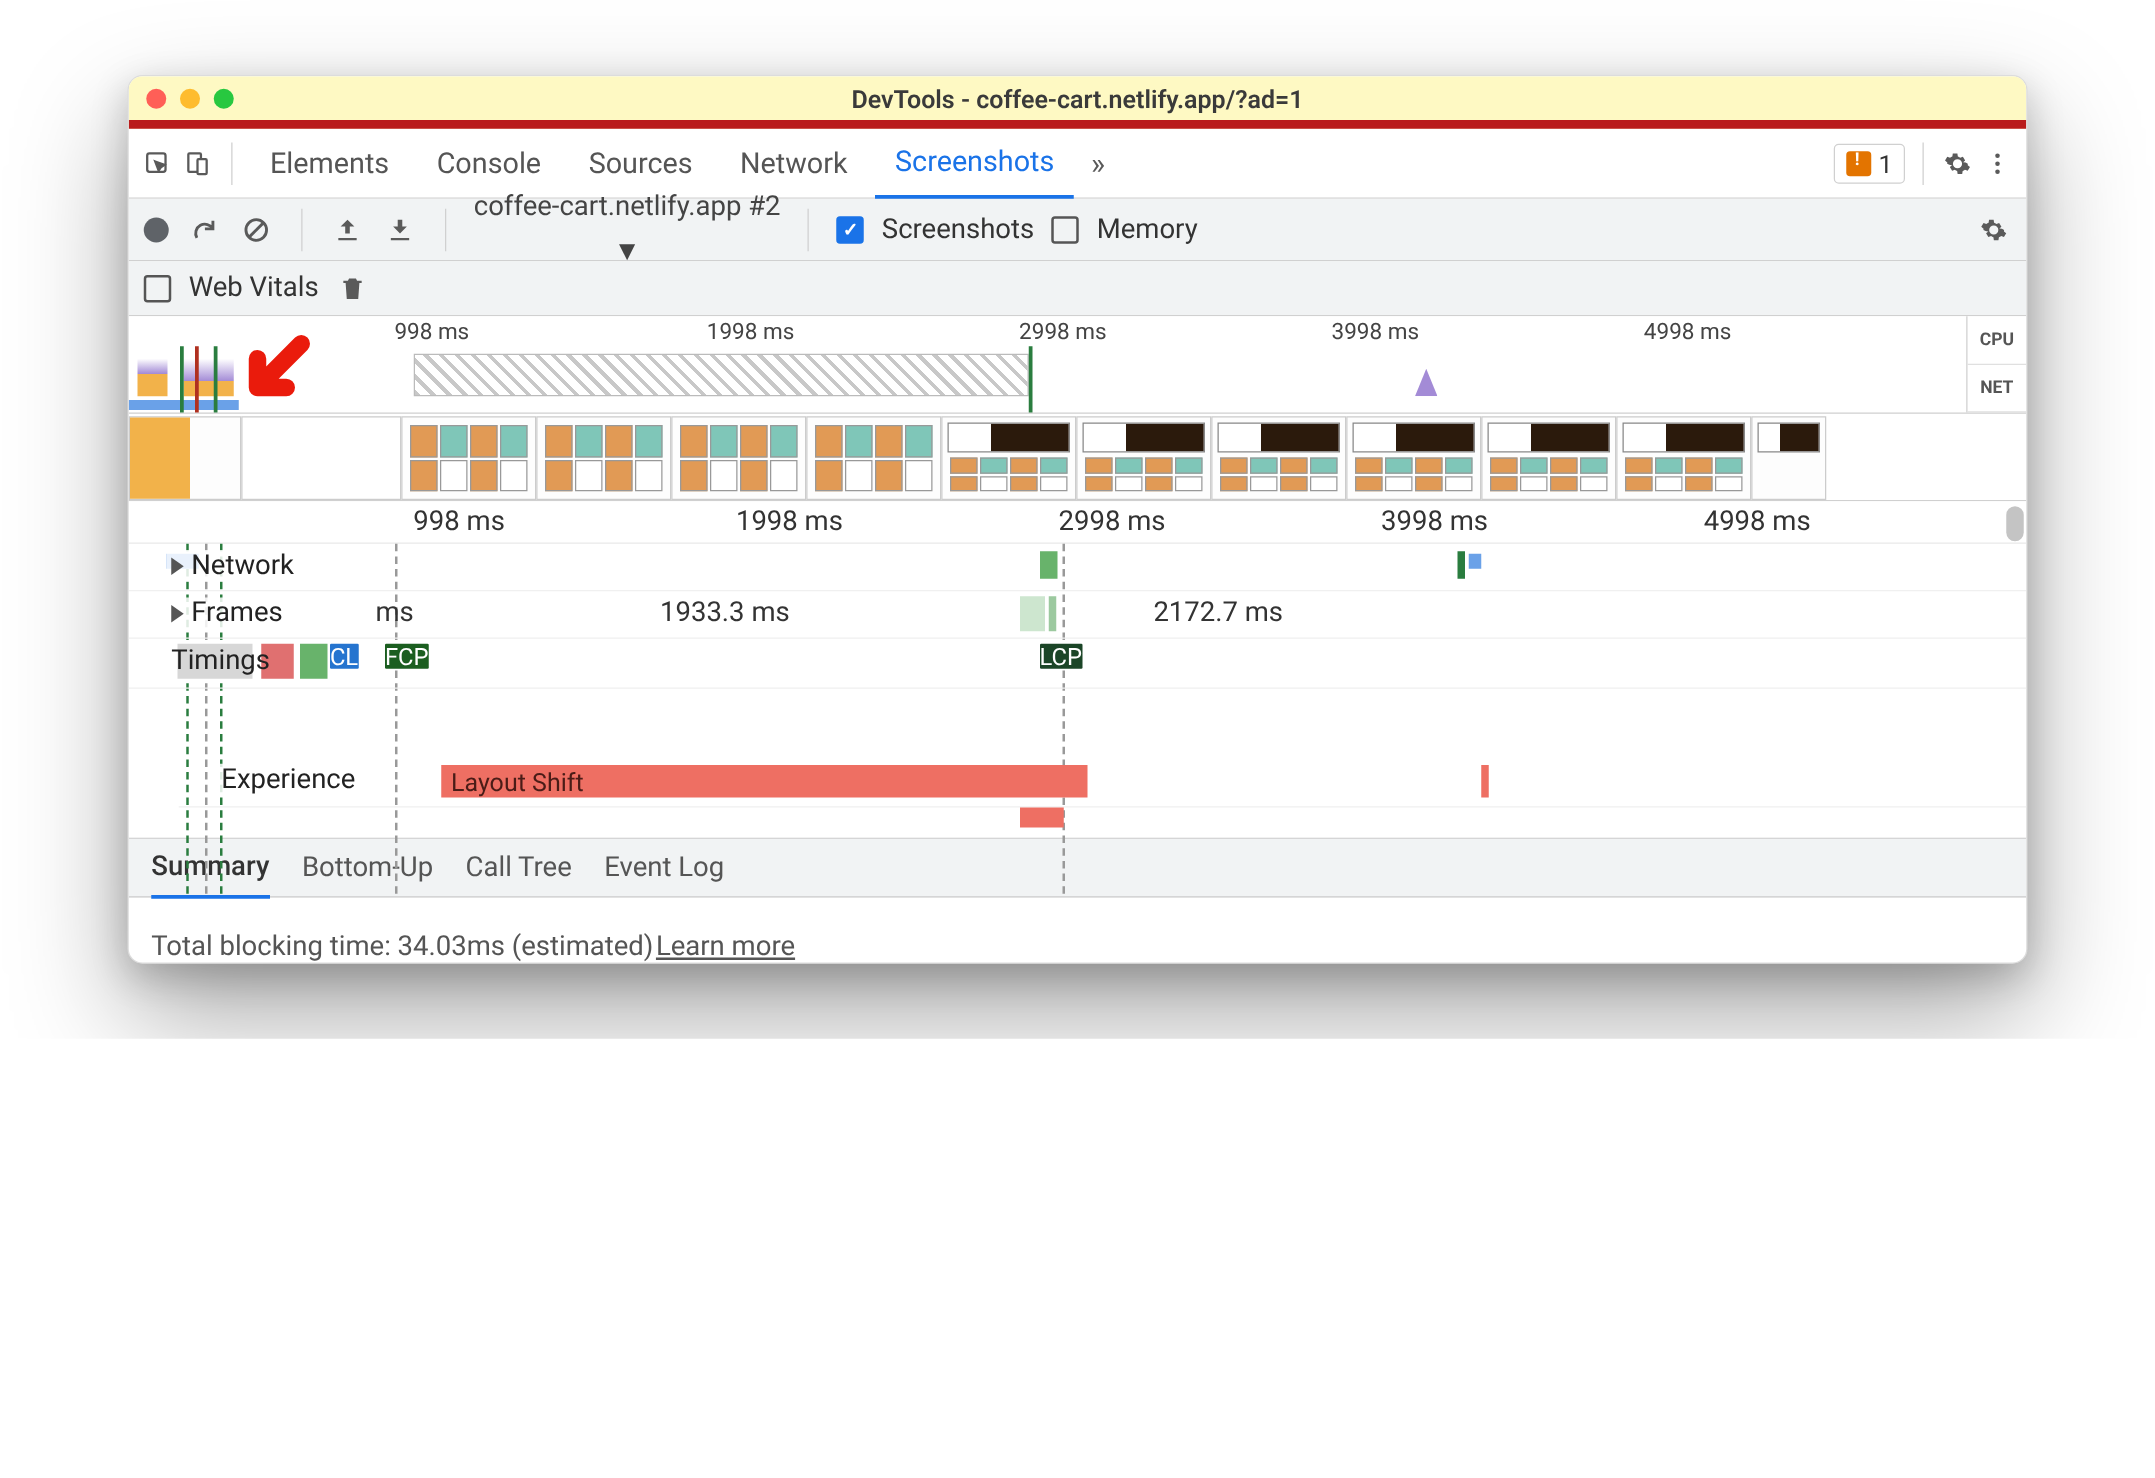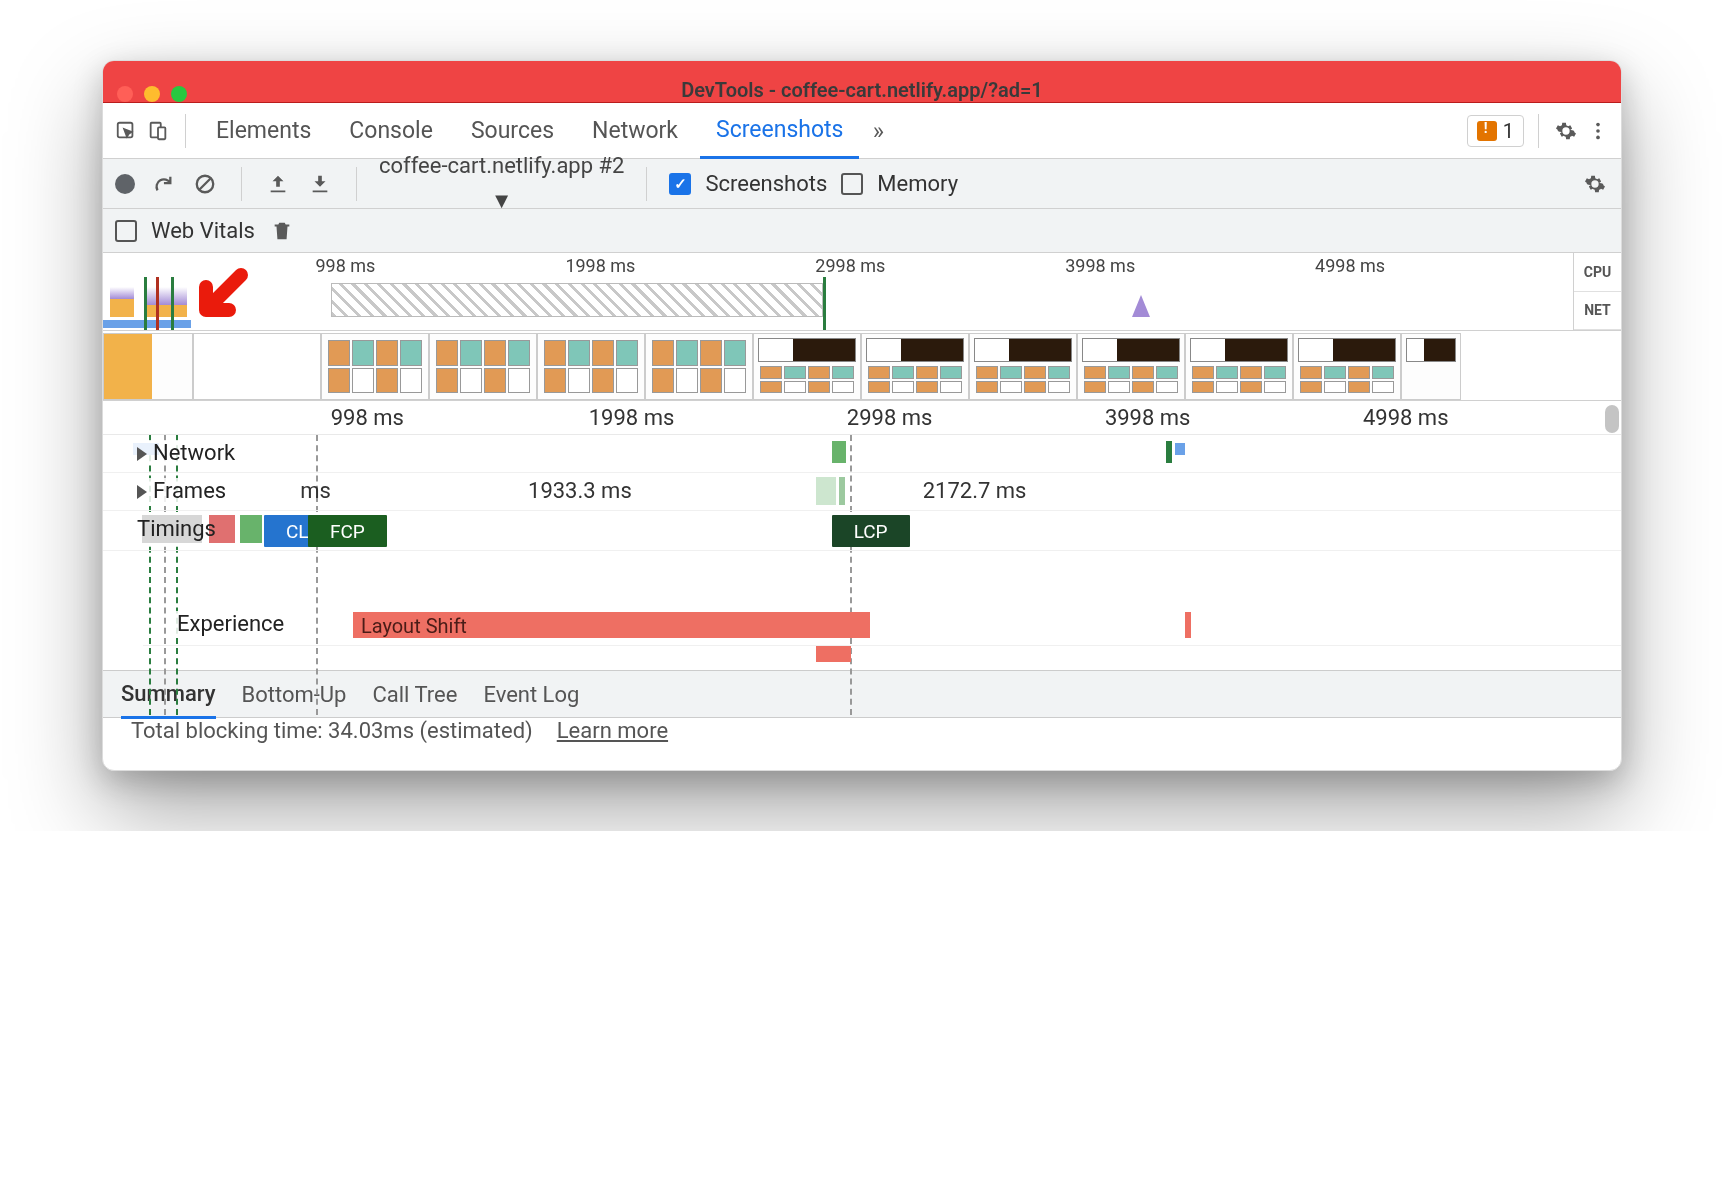--- a/index.html
+++ b/index.html
@@ -1,18 +1,18 @@
 <!DOCTYPE html>
 <html><head>
 <meta charset="utf-8">
 <style>
   * { box-sizing: border-box; margin: 0; padding: 0; font-family: -apple-system, BlinkMacSystemFont, "Segoe UI", Roboto, sans-serif; }
   body { background: #fff; display:flex; align-items:center; justify-content:center; padding:60px; }
   .win { width:1520px; background:#fff; border-radius:12px; box-shadow: 0 40px 90px rgba(0,0,0,.35), 0 10px 30px rgba(0,0,0,.2); overflow:hidden; border:1px solid #dcdcdc; }
-  .titlebar { height:42px; background:#ef4444; display:flex; align-items:flex-end; padding:0 14px; border-bottom:1px solid #b91c1c; position:relative; }
+  .titlebar { height:42px; background:#fef9c3; display:flex; align-items:center; padding:0 14px; border-bottom:7px solid #b91c1c; position:relative; }
   .tl-dots { display:flex; gap:11px; }
   .tl-dot { width:16px; height:16px; border-radius:50%; }
   .tl-title { position:absolute; left:0; right:0; text-align:center; font-size:20px; font-weight:600; color:#3a3a3a; pointer-events:none; }
   .tabbar { height:56px; display:flex; align-items:center; padding:0 10px; border-bottom:1px solid #d0d0d0; gap:6px; color:#555; }
   .ic { width:26px; height:26px; display:flex; align-items:center; justify-content:center; color:#5a5a5a; }
   .ic svg { width:22px; height:22px; }
   .vsep { width:1px; height:34px; background:#d0d0d0; margin:0 8px; }
   .tab { padding:0 16px; height:56px; display:flex; align-items:center; font-size:23px; color:#555; cursor:pointer; }
   .tab.active { color:#1a73e8; border-bottom:3px solid #1a73e8; margin-bottom:-1px; font-weight:400; }
   .sp { flex:1; }
@@ -43,28 +43,28 @@
   .fs-grid span { border:1px solid #999; }
   .fs-ad .fs-grid { bottom:6px; top:32px; }
   .fs-banner { position:absolute; top:4px; left:4px; right:4px; height:24px; background:linear-gradient(to right,#fff 0,#fff 35%,#2b1a0c 35%,#2b1a0c 100%); border:1px solid #888; }
   .tracks { position:relative; background:#fff; }
   .ruler2 { height:34px; position:relative; font-size:22px; color:#333; border-bottom:1px solid #e9e9e9; }
   .ruler2 span { position:absolute; top:4px; }
   .track-row { height:38px; position:relative; border-bottom:1px solid #f0f0f0; font-size:22px; color:#222; }
   .track-head { position:absolute; left:30px; top:5px; background:rgba(255,255,255,.85); padding:0 4px; z-index:3; }
   .tri { display:inline-block; width:0; height:0; border-top:7px solid transparent; border-bottom:7px solid transparent; border-left:10px solid #555; margin-right:6px; vertical-align:middle; }
   .frame-txt { position:absolute; top:5px; font-size:22px; color:#333; }
-  .badge { position:absolute; top:4px; height:32px; padding:0 22px; color:#fff; font-size:19px; display:flex; align-items:center; border-radius:1px; }
+  .badge { position:absolute; top:4px; height:20px; padding:0 0; color:#fff; font-size:19px; display:flex; align-items:center; border-radius:1px; }
   .ls-bar { position:absolute; top:6px; height:26px; background:#ee6f63; }
   .dash { position:absolute; top:0; bottom:0; border-left:2px dashed #999; }
   .dash.g { border-color:#2a7d3f; }
   .bot-tabs { height:48px; background:#f1f3f4; border-top:1px solid #ccc; border-bottom:1px solid #ccc; display:flex; align-items:center; gap:26px; padding:0 18px; font-size:22px; color:#555; }
   .bot-tabs .bt { height:48px; display:flex; align-items:center; cursor:pointer; }
   .bot-tabs .bt.active { color:#333; font-weight:500; border-bottom:3px solid #1a73e8; margin-bottom:-1px; }
-  .summary { height:52px; display:flex; align-items:flex-start; padding:0 18px; font-size:22px; color:#555; gap:24px;margin-left:10px; }
+  .summary { height:52px; display:flex; align-items:flex-end; padding:0 18px; font-size:22px; color:#555; gap:2px; }
   .summary a { color:#555; text-decoration:underline; }
   .vscroll-thumb { position:absolute; right:2px; width:14px; height:28px; background:#c4c4c4; border-radius:7px; }
   .timings-head-slice { position:absolute; top:4px; height:28px; }
 </style>
 </head>
 <body>
 
 <div class="win">
 
   <div class="titlebar">

